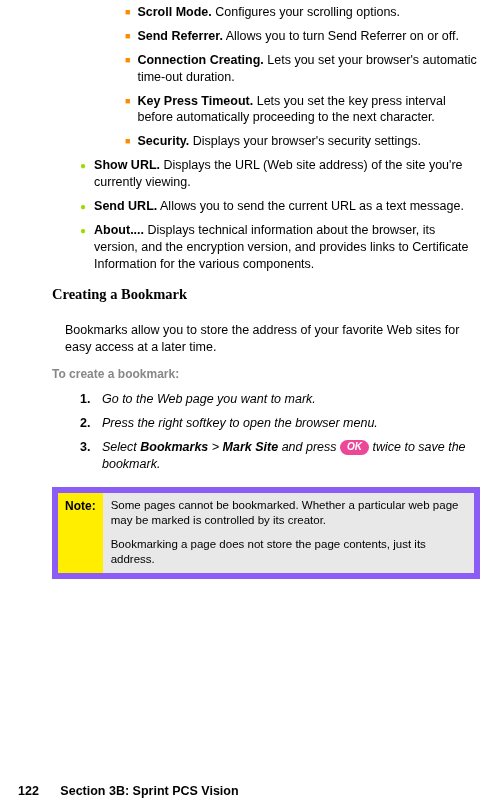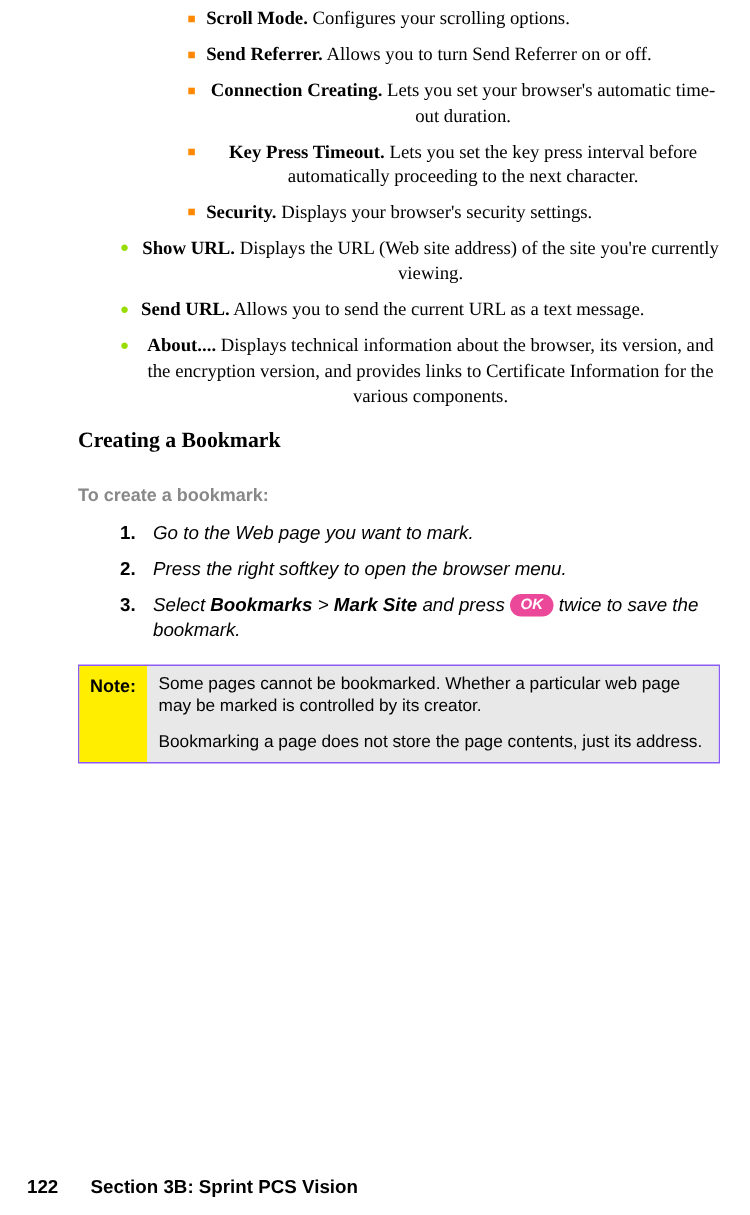--- a/index.html
+++ b/index.html
@@ -12,21 +12,21 @@
       color: #000;
       line-height: 1.35;
       padding: 0 20px 0 30px;
       position: relative;
     }
     .content { padding-top: 4px; }
     .sub-item { margin: 0 0 7px 95px; display: flex; }
     .sub-bullet { color: #ff8800; font-size: 9px; margin-right: 7px; line-height: 1.8; flex-shrink: 0; }
     .main-item { margin: 0 0 7px 50px; display: flex; }
     .main-bullet { color: #99dd00; font-size: 10px; margin-right: 8px; line-height: 1.7; flex-shrink: 0; }
-    .item-text { font-family: Liberation Serif, serif; font-size: 12.5px; text-align: center; }
+    .item-text { font-family: Liberation Sans, sans-serif; font-size: 12.5px; }
     .item-text b { font-weight: bold; }
     .heading {
       font-family: Liberation Serif, serif;
       font-weight: bold;
       font-size: 14.5px;
       margin: 12px 0 18px 22px;
     }
     .intro {
       font-family: Verdana, Arial, sans-serif;
       font-size: 12.5px;
@@ -61,21 +61,21 @@
       font-weight: bold;
       font-size: 10px;
       padding: 1.5px 7px;
       border-radius: 9px;
       vertical-align: middle;
       line-height: 1.2;
     }
     .note-box {
       display: flex;
       margin: 14px 0 0 22px;
-      border: 1px solid #8b5cf6;
+      border: 6px solid #8b5cf6;
     }
     .note-label {
       background: #ffee00;
       font-family: Verdana, Arial, sans-serif;
       font-weight: bold;
       font-size: 12px;
       padding: 5px 7px 5px 7px;
       flex-shrink: 0;
     }
     .note-body {
@@ -130,20 +130,21 @@
   <div class="main-item">
     <span class="main-bullet">●</span>
     <span class="item-text"><b>Send URL.</b><span> Allows you to send the current URL as a text message.</span></span>
   </div>
   <div class="main-item">
     <span class="main-bullet">●</span>
     <span class="item-text"><b>About....</b><span> Displays technical information about the browser, its version, and the encryption version, and provides links to Certificate Information for the various components.</span></span>
   </div>
 
   <div class="heading">Creating a Bookmark</div>
+  <div class="intro">Bookmarks allow you to store the address of your favorite Web sites for easy access at a later time.</div>
   <div class="subhead">To create a bookmark:</div>
 
   <div class="step">
     <span class="step-num">1.</span>
     <span class="step-text">Go to the Web page you want to mark.</span>
   </div>
   <div class="step">
     <span class="step-num">2.</span>
     <span class="step-text">Press the right softkey to open the browser menu.</span>
   </div>

